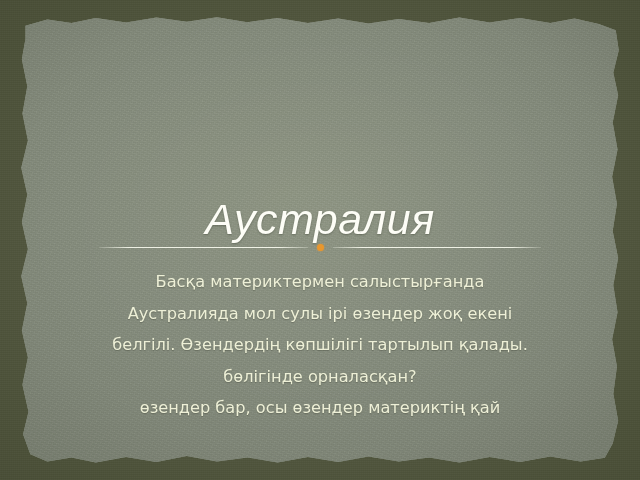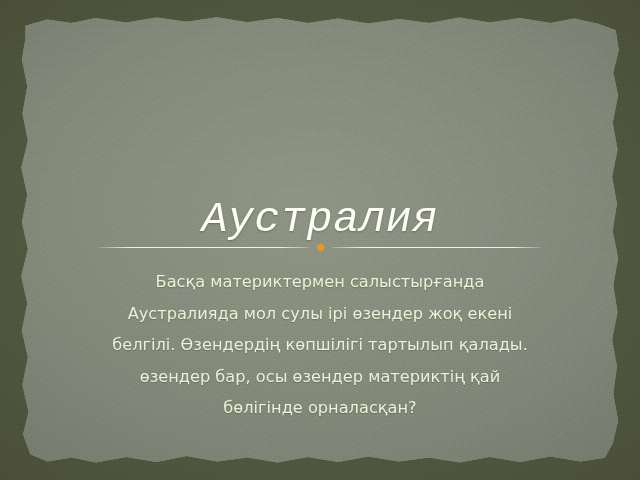--- a/index.html
+++ b/index.html
@@ -88,21 +88,21 @@
     inset: 0;
     z-index: 3;
   }
 
   .slide-title {
     position: absolute;
     left: 0;
     right: 0;
     top: 168px;
     text-align: center;
-    font-family: Liberation Mono, monospace;
+    font-family: Liberation Sans, sans-serif;
     font-style: italic;
     font-size: 43px;
     line-height: 1.05;
     font-weight: 400;
     color: #fdfdf6;
     letter-spacing: 0.5px;
     text-shadow: 0 1px 2px rgba(40,46,32,.35);
     white-space: nowrap;
   }
 
@@ -165,18 +165,18 @@
     <div class="divider">
       <span class="divider-rule"></span>
       <span class="divider-dot"></span>
       <span class="divider-rule right"></span>
     </div>
 
     <div class="body-text">
       <p>Басқа материктермен салыстырғанда</p>
       <p>Аустралияда мол сулы ірі өзендер жоқ екені</p>
       <p>белгілі. Өзендердің көпшілігі тартылып қалады.</p>
+      <p>бөлігінде орналасқан?</p>
       <p>өзендер бар, осы өзендер материктің қай</p>
-      <p>бөлігінде орналасқан?</p>
     </div>
 
   </div>
 </div>
 
 </body></html>

